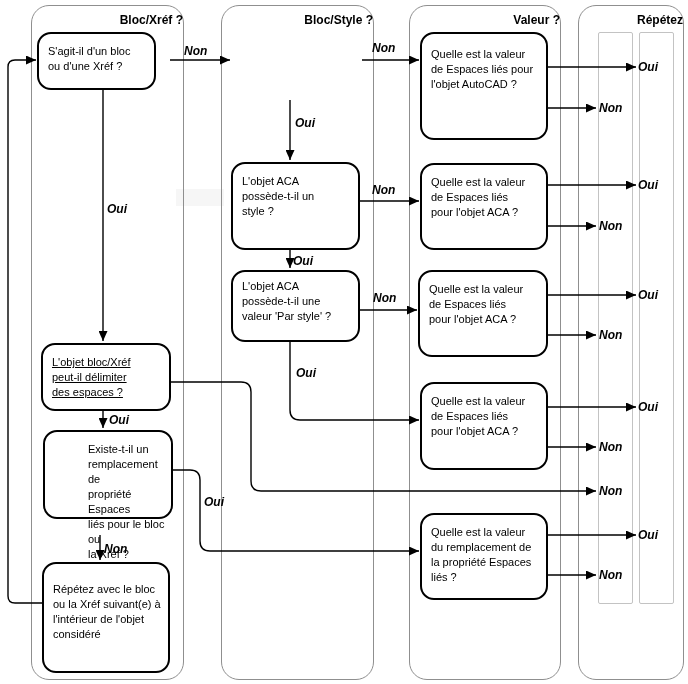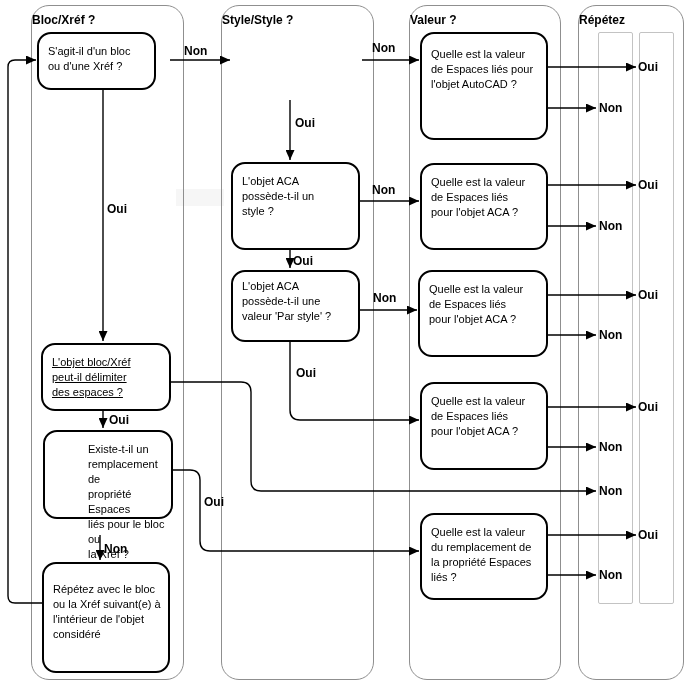--- a/index.html
+++ b/index.html
@@ -12,21 +12,21 @@
   }
   .col{
     position:absolute;
     border:1px solid #8f8f8f;
     border-radius:18px;
     background:transparent;
   }
   .col-title{
     position:absolute;
     top:7px;left:0;right:0;
-    text-align:left;
+    text-align:right;
     font-weight:bold;
     font-size:12px;
     color:#000;
   }
   .lane{
     position:absolute;
     border:1px solid #c3c3c3;
     border-radius:2px;
     background:transparent;
   }
@@ -48,40 +48,41 @@
     z-index:2;
   }
   .elabel{
     position:absolute;
     font-weight:bold;
     font-size:12px;
     line-height:14px;
     color:#000;
     z-index:4;
     background:transparent;
+    font-style:italic;
   }
   .artifact{
     position:absolute;
     left:176px;top:189px;width:48px;height:17px;
     background:#f6f6f6;
     z-index:0;
   }
 </style>
 </head>
 <body>
 
 <div class="stage">
 
   <div class="artifact"></div>
 
   <div class="col" style="left:31px;top:5px;width:151px;height:673px;">
     <div class="col-title">Bloc/Xréf ?</div>
   </div>
   <div class="col" style="left:221px;top:5px;width:151px;height:673px;">
-    <div class="col-title">Style/Style ?</div>
+    <div class="col-title">Bloc/Style ?</div>
   </div>
   <div class="col" style="left:409px;top:5px;width:150px;height:673px;">
     <div class="col-title">Valeur ?</div>
   </div>
   <div class="col" style="left:578px;top:5px;width:104px;height:673px;">
     <div class="col-title">Répétez</div>
   </div>
 
   <div class="lane" style="left:598px;top:32px;width:33px;height:570px;"></div>
   <div class="lane" style="left:639px;top:32px;width:33px;height:570px;"></div>

